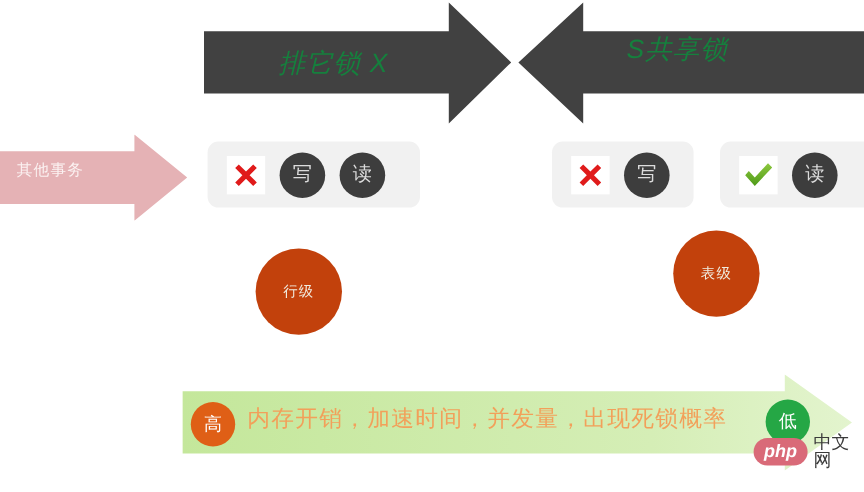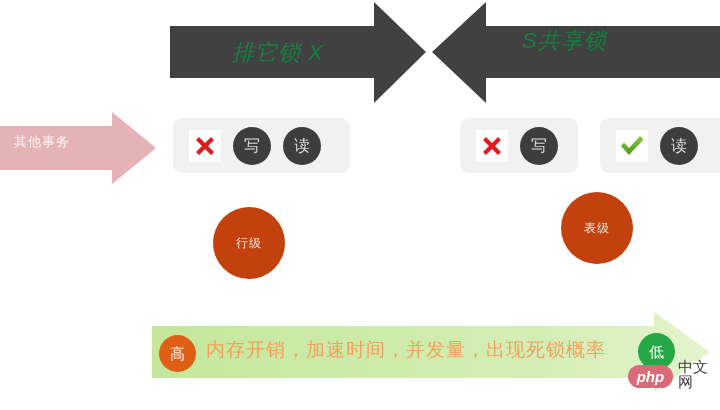--- a/index.html
+++ b/index.html
@@ -171,21 +171,20 @@
     display: flex;
     align-items: center;
     justify-content: center;
     line-height: 1;
   }
   .wm-cn {
     margin-left: 5px;
     color: #3b3b3b;
     font-size: 15px;
     line-height: 1;
-    font-family: Liberation Mono, monospace;
   }
 </style>
 </head>
 <body>
 
 <div id="canvas">
 
   <div class="arrow-pair">
     <svg width="720" height="110" viewBox="0 0 720 110" xmlns="http://www.w3.org/2000/svg">
 

